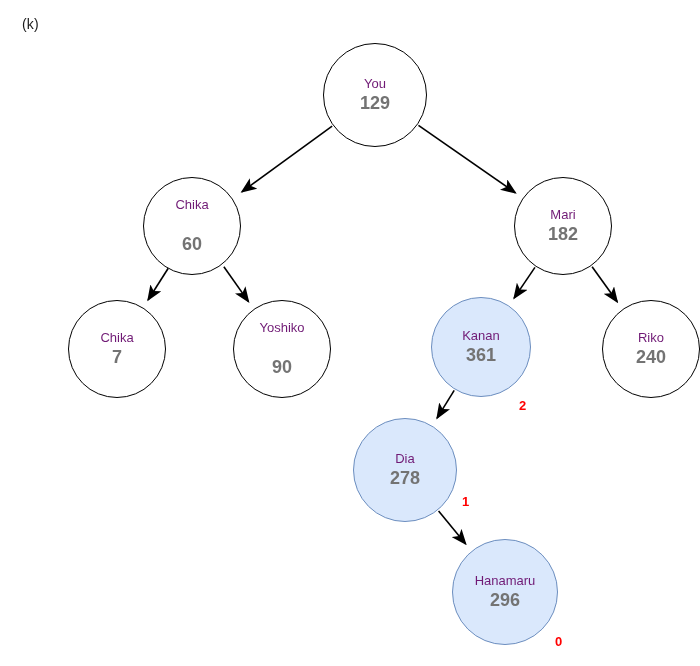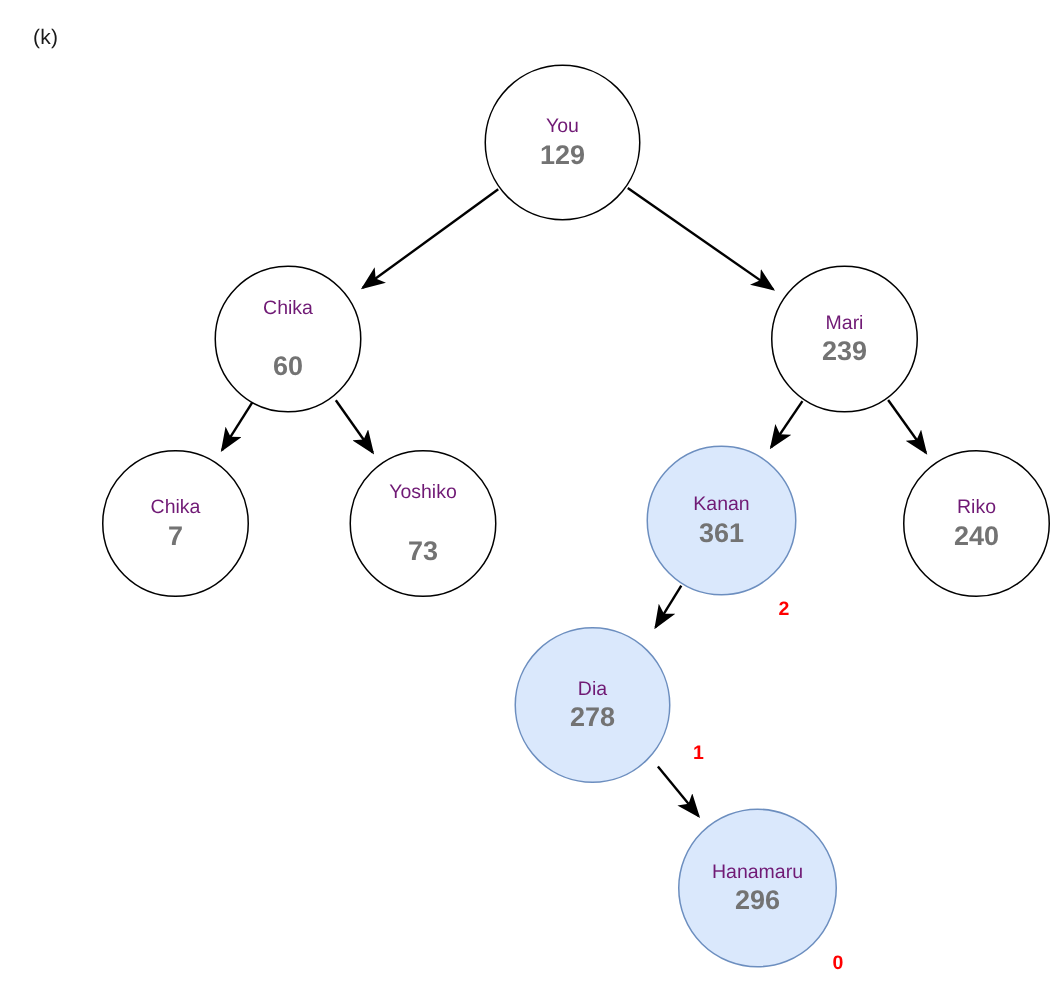--- a/index.html
+++ b/index.html
@@ -105,39 +105,39 @@
       <div class="node plain" style="left: 323px; top: 43px; width: 104px; height: 104px;">
         <div class="node-name">You</div>
         <div class="node-value">129</div>
       </div>
       <div class="node plain" style="left: 143px; top: 177px; width: 98px; height: 98px; gap: 21px;">
         <div class="node-name">Chika</div>
         <div class="node-value">60</div>
       </div>
       <div class="node plain" style="left: 514px; top: 177px; width: 98px; height: 98px; text-align: center;">
         <div class="node-name">Mari</div>
-        <div class="node-value">239</div>
+        <div class="node-value">182</div>
       </div>
       <div class="node plain" style="left: 68px; top: 300px; width: 98px; height: 98px;">
         <div class="node-name">Chika</div>
         <div class="node-value">7</div>
       </div>
       <div class="node plain" style="left: 233px; top: 300px; width: 98px; height: 98px; gap: 20px;">
         <div class="node-name">Yoshiko</div>
-        <div class="node-value">73</div>
+        <div class="node-value">90</div>
       </div>
       <div class="node highlight" style="left: 431px; top: 297px; width: 100px; height: 100px;">
         <div class="node-name">Kanan</div>
         <div class="node-value">361</div>
       </div>
       <div class="node plain" style="left: 602px; top: 300px; width: 98px; height: 98px;">
         <div class="node-name">Riko</div>
         <div class="node-value">240</div>
       </div>
-      <div class="node highlight" style="left: 343px; top: 418px; width: 104px; height: 104px;">
+      <div class="node highlight" style="left: 353px; top: 418px; width: 104px; height: 104px;">
         <div class="node-name">Dia</div>
         <div class="node-value">278</div>
       </div>
       <div class="node highlight" style="left: 452px; top: 539px; width: 106px; height: 106px;">
         <div class="node-name">Hanamaru</div>
         <div class="node-value">296</div>
       </div>
     </div>
   <div id="annotation-group">
       <div class="annotation" style="left: 519px; top: 398px;">2</div>

